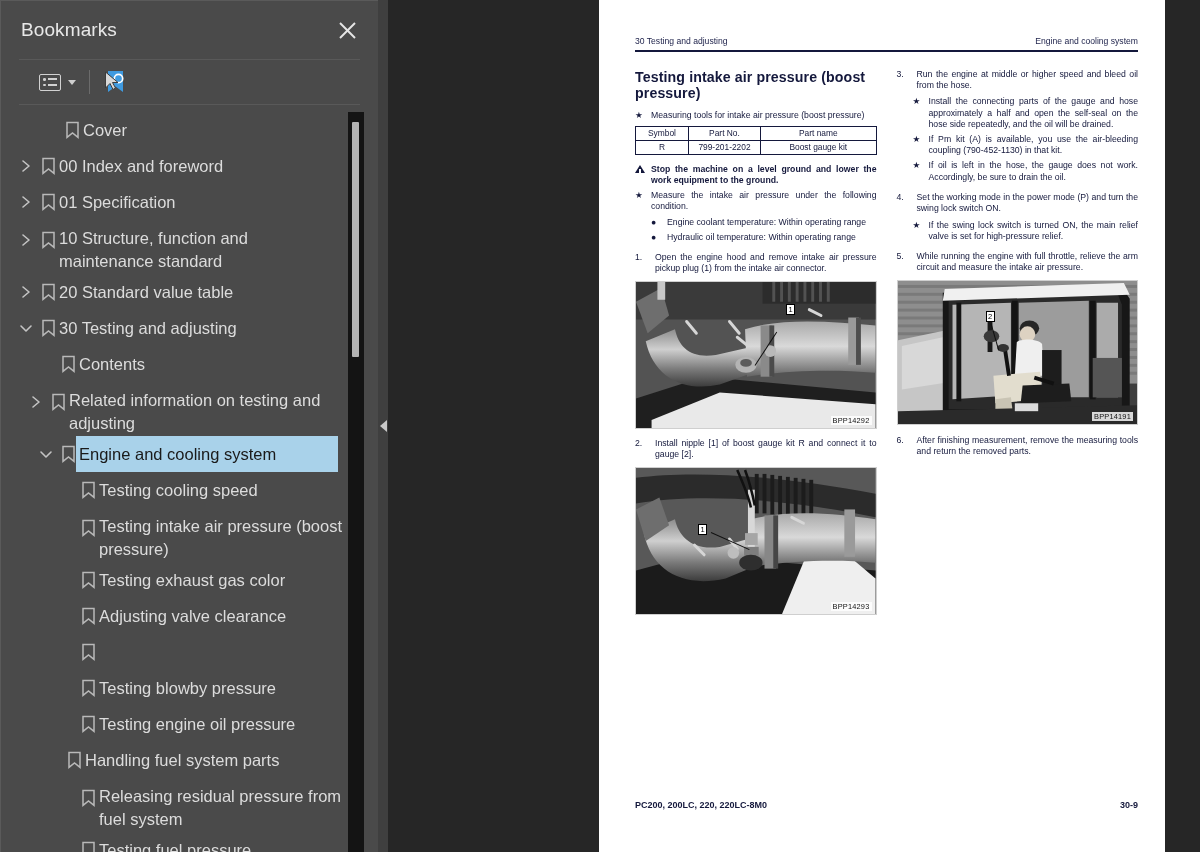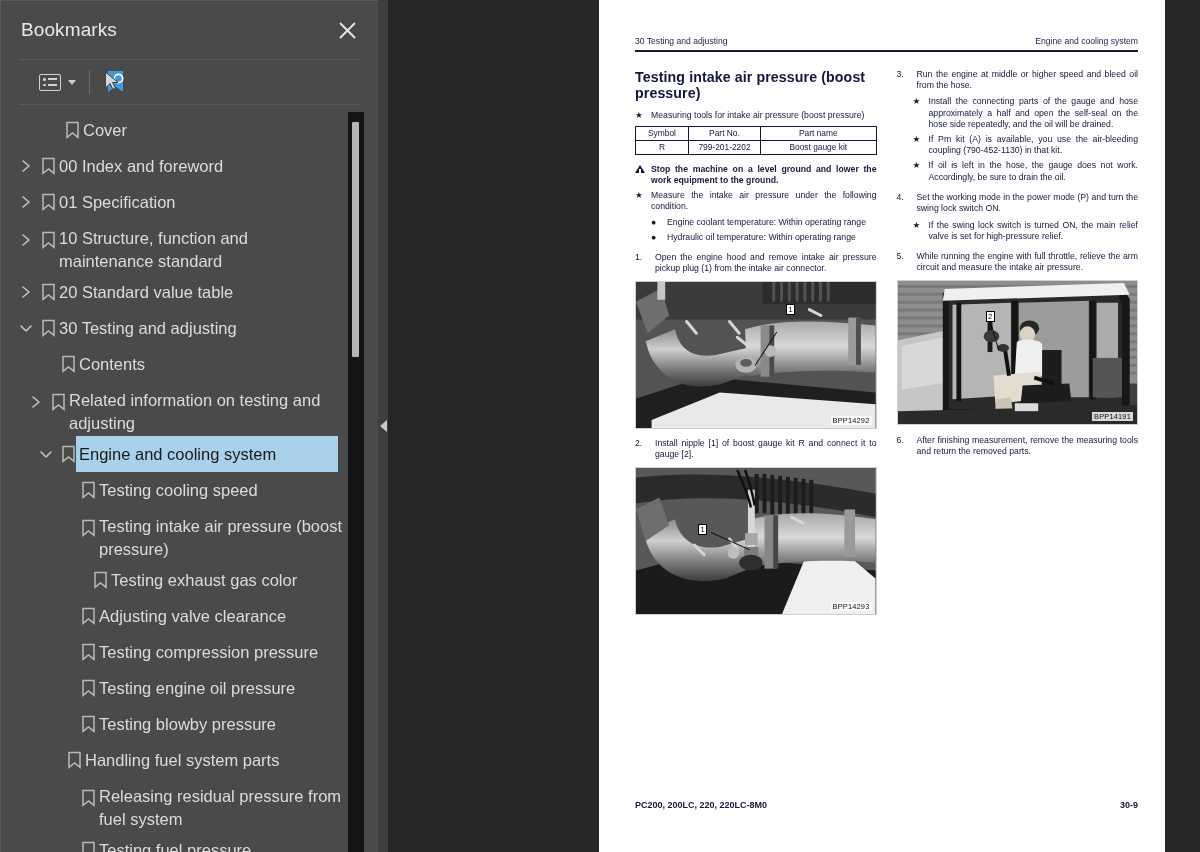--- a/index.html
+++ b/index.html
@@ -396,21 +396,21 @@
           </div>
           <div class="bm-row multiline" style="padding-left: 54px;">
             <span class="bm-twisty"></span>
             <span class="bm-ico">
               <svg width="15" height="18" viewBox="0 0 15 18">
                 <path d="M2 1.6 h11 v14.8 l-5.5 -4.4 L2 16.4 Z" fill="none" stroke="#b9b9b9" stroke-width="1.5"></path>
               </svg>
             </span>
             <span class="bm-label">Testing intake air pressure (boost pressure)</span>
           </div>
-          <div class="bm-row" style="padding-left: 54px; margin-left: 12px;">
+          <div class="bm-row" style="padding-left: 54px;">
             <span class="bm-twisty"></span>
             <span class="bm-ico">
               <svg width="15" height="18" viewBox="0 0 15 18">
                 <path d="M2 1.6 h11 v14.8 l-5.5 -4.4 L2 16.4 Z" fill="none" stroke="#b9b9b9" stroke-width="1.5"></path>
               </svg>
             </span>
             <span class="bm-label">Testing exhaust gas color</span>
           </div>
           <div class="bm-row" style="padding-left: 54px;">
             <span class="bm-twisty"></span>
@@ -421,39 +421,38 @@
             </span>
             <span class="bm-label">Adjusting valve clearance</span>
           </div>
           <div class="bm-row" style="padding-left: 54px;">
             <span class="bm-twisty"></span>
             <span class="bm-ico">
               <svg width="15" height="18" viewBox="0 0 15 18">
                 <path d="M2 1.6 h11 v14.8 l-5.5 -4.4 L2 16.4 Z" fill="none" stroke="#b9b9b9" stroke-width="1.5"></path>
               </svg>
             </span>
-            <span class="bm-label">Testing compression pressure</span>
           </div>
           <div class="bm-row" style="padding-left: 54px;">
             <span class="bm-twisty"></span>
             <span class="bm-ico">
               <svg width="15" height="18" viewBox="0 0 15 18">
                 <path d="M2 1.6 h11 v14.8 l-5.5 -4.4 L2 16.4 Z" fill="none" stroke="#b9b9b9" stroke-width="1.5"></path>
               </svg>
             </span>
+            <span class="bm-label">Testing blowby pressure</span>
+          </div>
+          <div class="bm-row" style="padding-left: 54px;">
+            <span class="bm-twisty"></span>
+            <span class="bm-ico">
+              <svg width="15" height="18" viewBox="0 0 15 18">
+                <path d="M2 1.6 h11 v14.8 l-5.5 -4.4 L2 16.4 Z" fill="none" stroke="#b9b9b9" stroke-width="1.5"></path>
+              </svg>
+            </span>
             <span class="bm-label">Testing engine oil pressure</span>
-          </div>
-          <div class="bm-row" style="padding-left: 54px;">
-            <span class="bm-twisty"></span>
-            <span class="bm-ico">
-              <svg width="15" height="18" viewBox="0 0 15 18">
-                <path d="M2 1.6 h11 v14.8 l-5.5 -4.4 L2 16.4 Z" fill="none" stroke="#b9b9b9" stroke-width="1.5"></path>
-              </svg>
-            </span>
-            <span class="bm-label">Testing blowby pressure</span>
           </div>
           <div class="bm-row" style="padding-left: 40px;">
             <span class="bm-twisty"></span>
             <span class="bm-ico">
               <svg width="15" height="18" viewBox="0 0 15 18">
                 <path d="M2 1.6 h11 v14.8 l-5.5 -4.4 L2 16.4 Z" fill="none" stroke="#b9b9b9" stroke-width="1.5"></path>
               </svg>
             </span>
             <span class="bm-label">Handling fuel system parts</span>
           </div>

